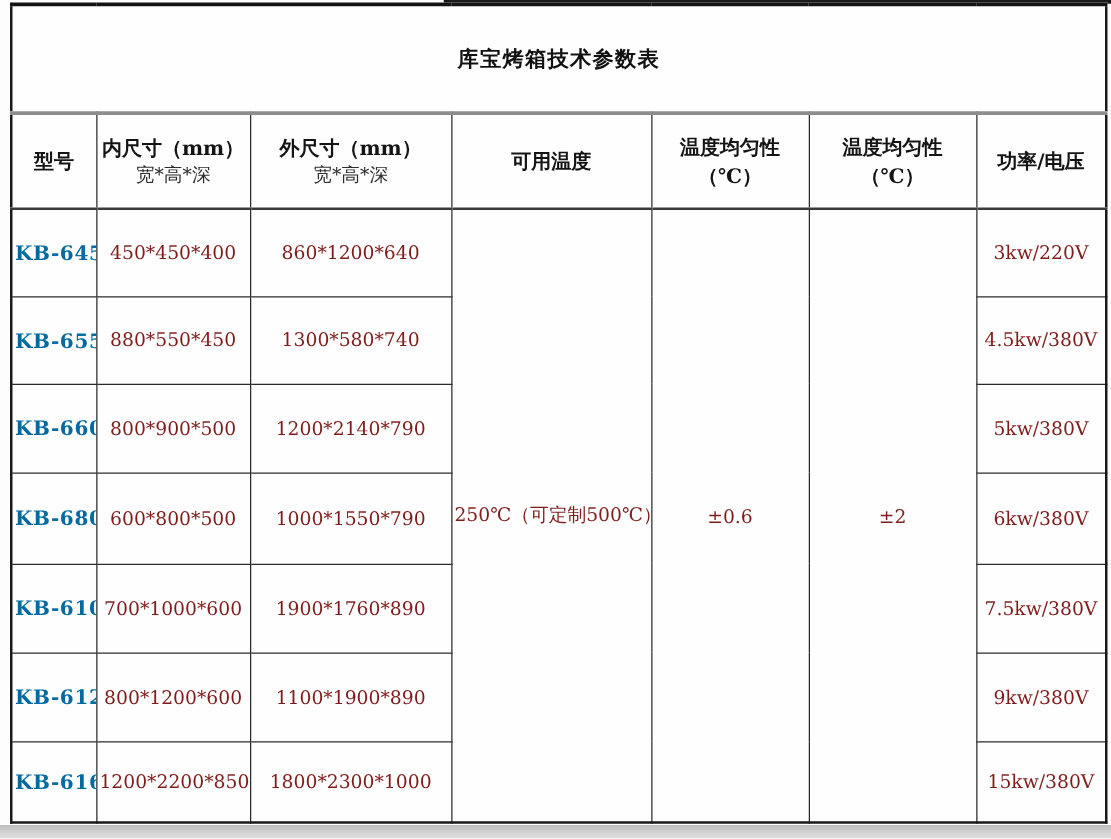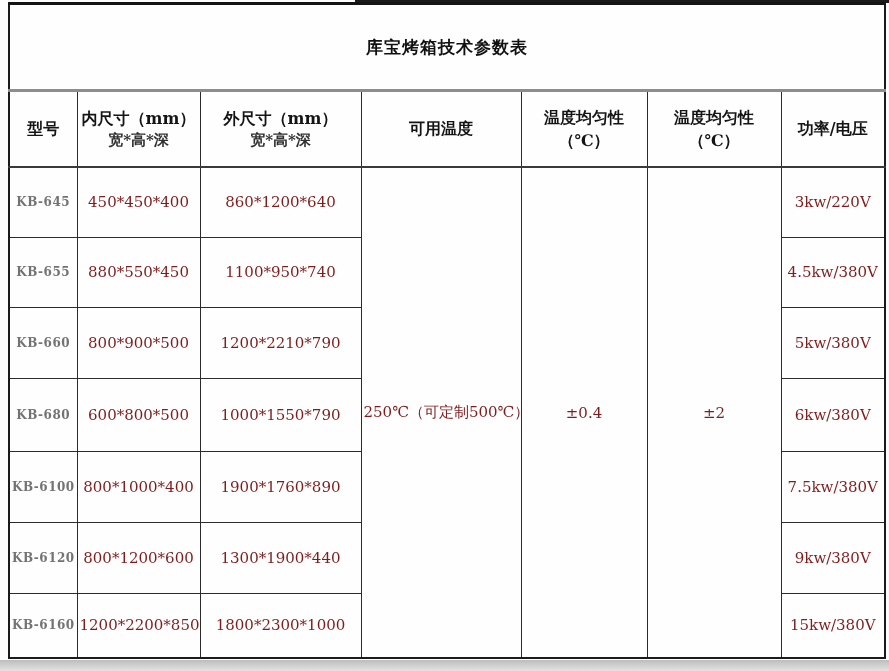--- a/index.html
+++ b/index.html
@@ -51,33 +51,33 @@
     height: 74px;
     border-bottom: 2px solid #3a3a3a;
     font-size: 16px;
     font-weight: bold;
     color: #141414;
     white-space: normal;
     line-height: 1.45;
   }
   tr.header-row th .sub {
     display: block;
-    font-weight: bold;
+    font-weight: normal;
     font-size: 15px;
     color: #2e2e2e;
   }
   
   tr.data-row td {
     font-size: 15px;
     color: #7f1d1d;
   }
   tr.data-row td.model {
     font-weight: bold;
-    font-size: 12px;
-    color: #737373;
+    font-size: 16px;
+    color: #0369a1;
     letter-spacing: 0.5px;
   }
   td.merged {
     font-size: 15px;
     color: #2f2f2f;
     background: #fefefe;
   }
   
   .bottom-shadow {
     position: absolute;
@@ -142,57 +142,57 @@
       <th>
         <span>功率/电压</span>
       </th>
     </tr>
 
     <tr class="data-row" style="height:70px">
       <td class="model">KB-645</td>
       <td>450*450*400</td>
       <td>860*1200*640</td>
       <td class="merged" rowspan="7">250℃（可定制500℃）</td>
-      <td class="merged" rowspan="7">±0.4</td>
+      <td class="merged" rowspan="7">±0.6</td>
       <td class="merged" rowspan="7">±2</td>
       <td>3kw/220V</td>
     </tr>
 
     <tr class="data-row" style="height:70px">
       <td class="model">KB-655</td>
       <td>880*550*450</td>
-      <td>1100*950*740</td>
+      <td>1300*580*740</td>
       <td>4.5kw/380V</td>
     </tr>
 
     <tr class="data-row" style="height:71px">
       <td class="model">KB-660</td>
       <td>800*900*500</td>
-      <td>1200*2210*790</td>
+      <td>1200*2140*790</td>
       <td>5kw/380V</td>
     </tr>
 
     <tr class="data-row" style="height:73px">
       <td class="model">KB-680</td>
       <td>600*800*500</td>
       <td>1000*1550*790</td>
       <td>6kw/380V</td>
     </tr>
 
     <tr class="data-row" style="height:71px">
       <td class="model">KB-6100</td>
-      <td>800*1000*400</td>
+      <td>700*1000*600</td>
       <td>1900*1760*890</td>
       <td>7.5kw/380V</td>
     </tr>
 
     <tr class="data-row" style="height:71px">
       <td class="model">KB-6120</td>
       <td>800*1200*600</td>
-      <td>1300*1900*440</td>
+      <td>1100*1900*890</td>
       <td>9kw/380V</td>
     </tr>
 
     <tr class="data-row" style="height:65px">
       <td class="model">KB-6160</td>
       <td>1200*2200*850</td>
       <td>1800*2300*1000</td>
       <td>15kw/380V</td>
     </tr>
   </tbody>

